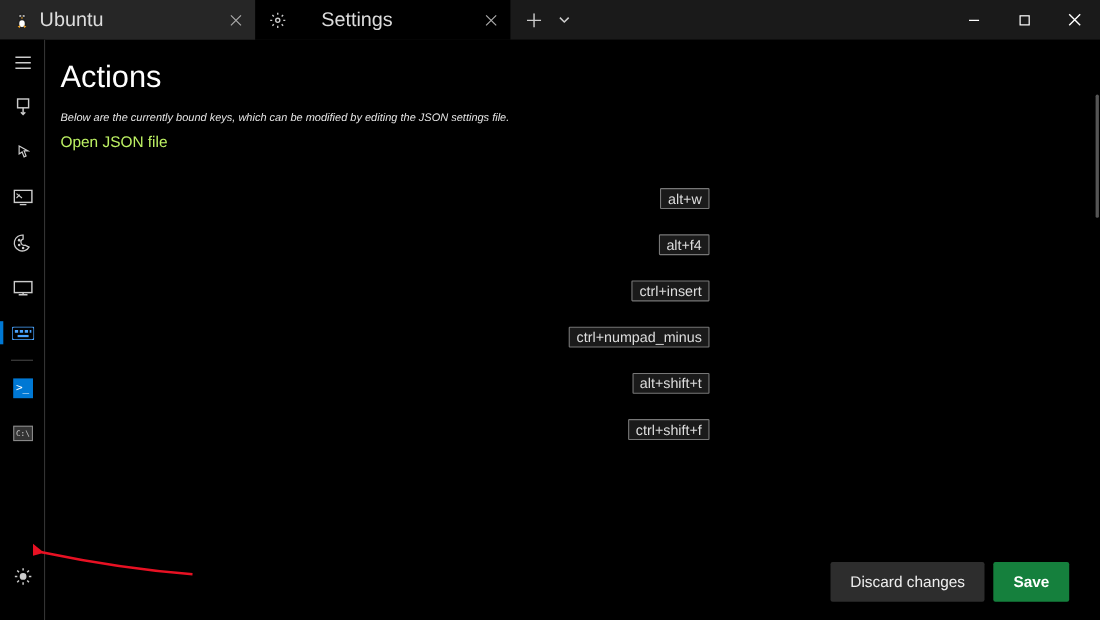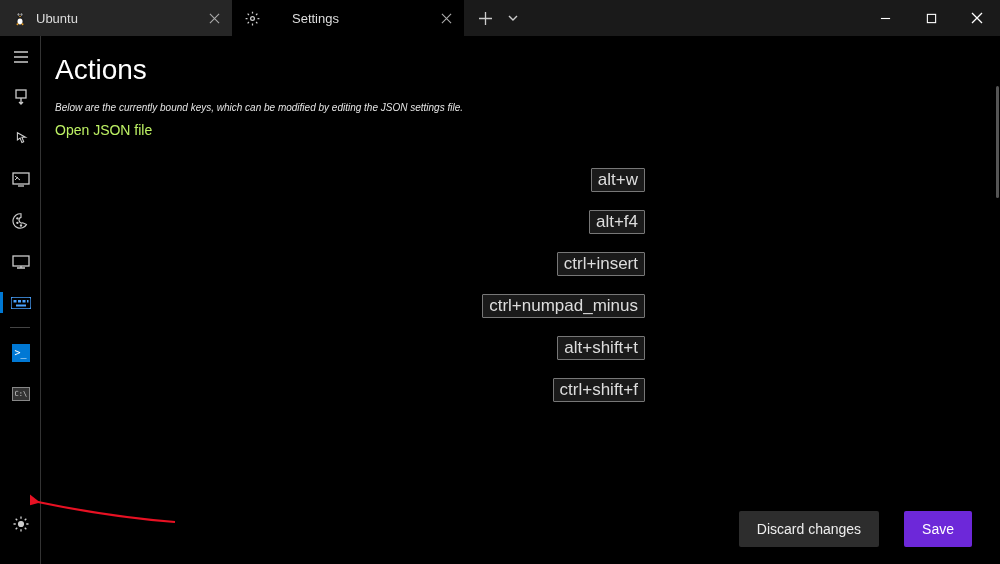--- a/index.html
+++ b/index.html
@@ -22,21 +22,21 @@
       background: #1a1a1a;
       display: flex;
       align-items: center;
       color: #ccc;
     }
     .tab {
       height: 36px;
       display: flex;
       align-items: center;
       padding: 0 10px 0 12px;
-      font-size: 13px;
+      font-size: 18px;
       color: #ddd;
       width: 232px;
       position: relative;
     }
     .tab.inactive {
       background: #262626;
     }
     .tab.active {
       background: #000;
       gap: 24px;
@@ -214,57 +214,58 @@
     }
     .action-row-outer {
       position: relative;
       height: 42px;
       display: flex;
       align-items: center;
     }
     .hotkey {
       border: 1px solid #777;
       padding: 1px 6px;
-      font-size: 17px;
+      font-size: 13px;
       color: #ddd;
       font-family: 'Segoe UI', sans-serif;
       border-radius: 1px;
       background: #1a1a1a;
     }
     .cutoff {
       height: 24px;
       overflow: hidden;
     }
     
     
     .footer {
       height: 70px;
       display: flex;
       align-items: center;
       justify-content: flex-end;
       padding: 0 28px;
-      gap: 25px;
+      gap: 8px;
     }
     .btn {
       height: 36px;
       padding: 0 18px;
       display: flex;
       align-items: center;
       justify-content: center;
       font-size: 14px;
       border-radius: 2px;
       cursor: pointer;
     }
     .btn-secondary {
       background: #2d2d2d;
       color: #eee;
     }
     .btn-primary {
-      background: #6d28d9;
+      background: #15803d;
       color: #fff;
+      font-weight: bold;
     }
     
     
     .red-arrow {
       position: absolute;
       left: 30px;
       top: 487px;
       width: 150px;
       height: 40px;
       pointer-events: none;

